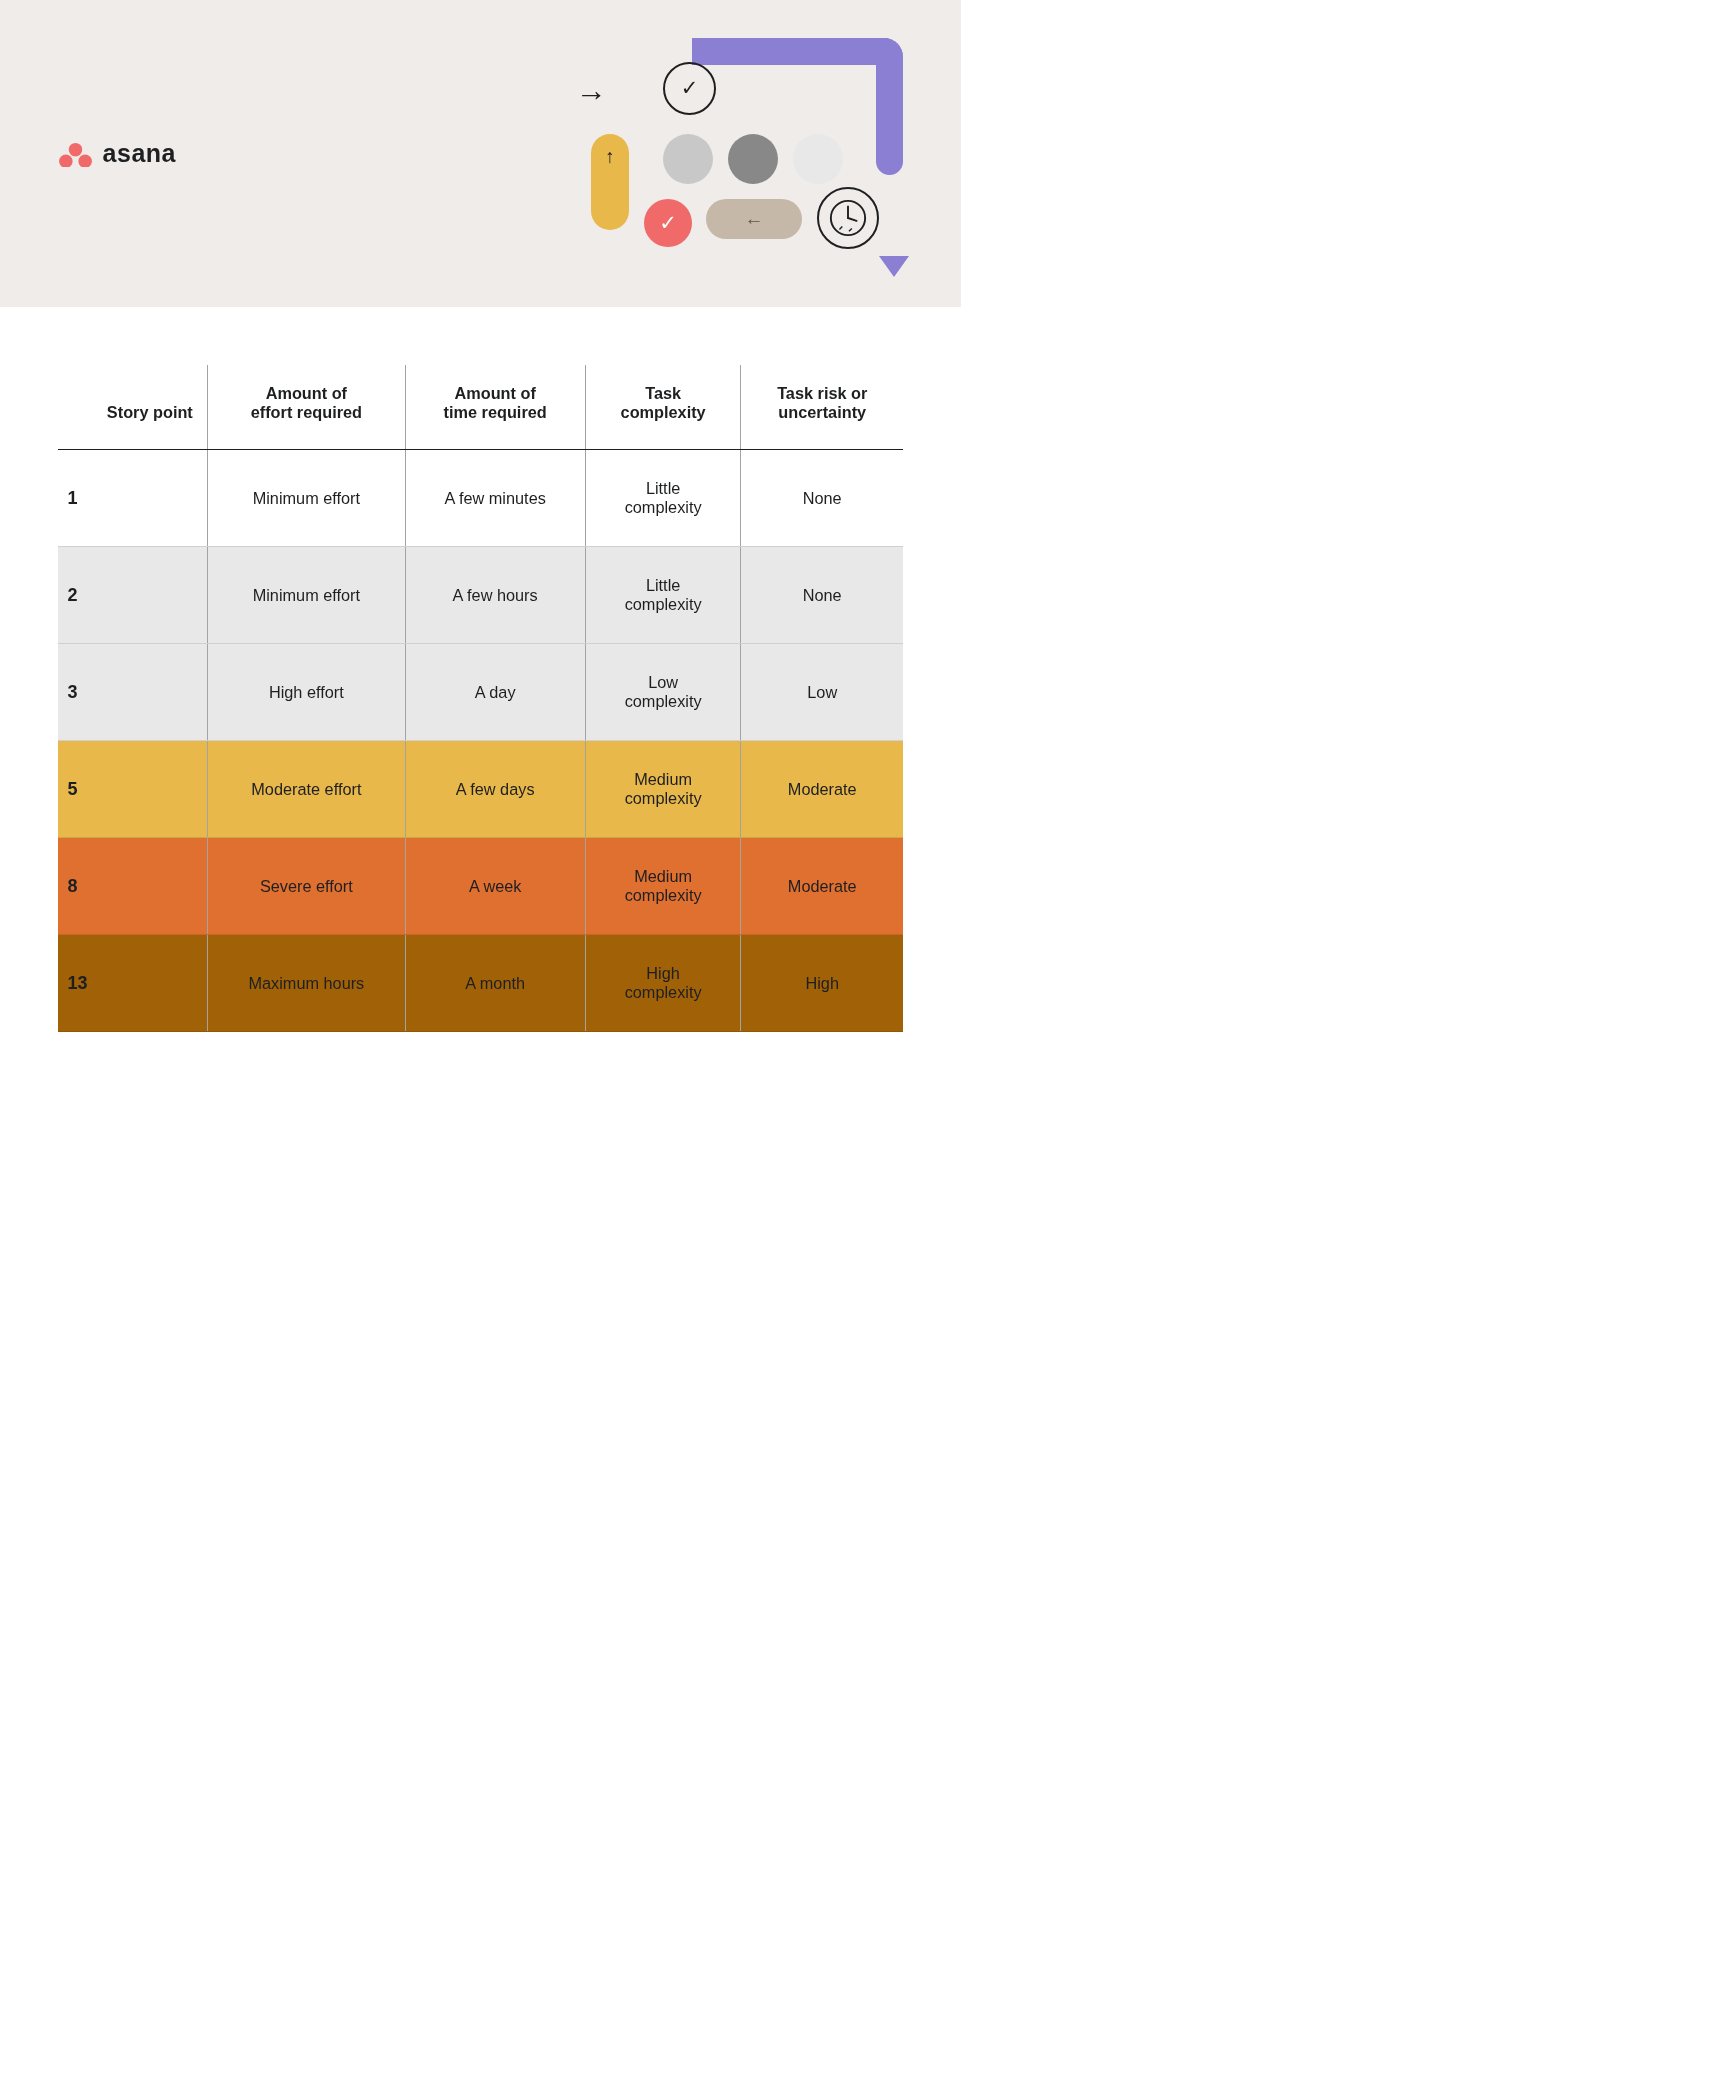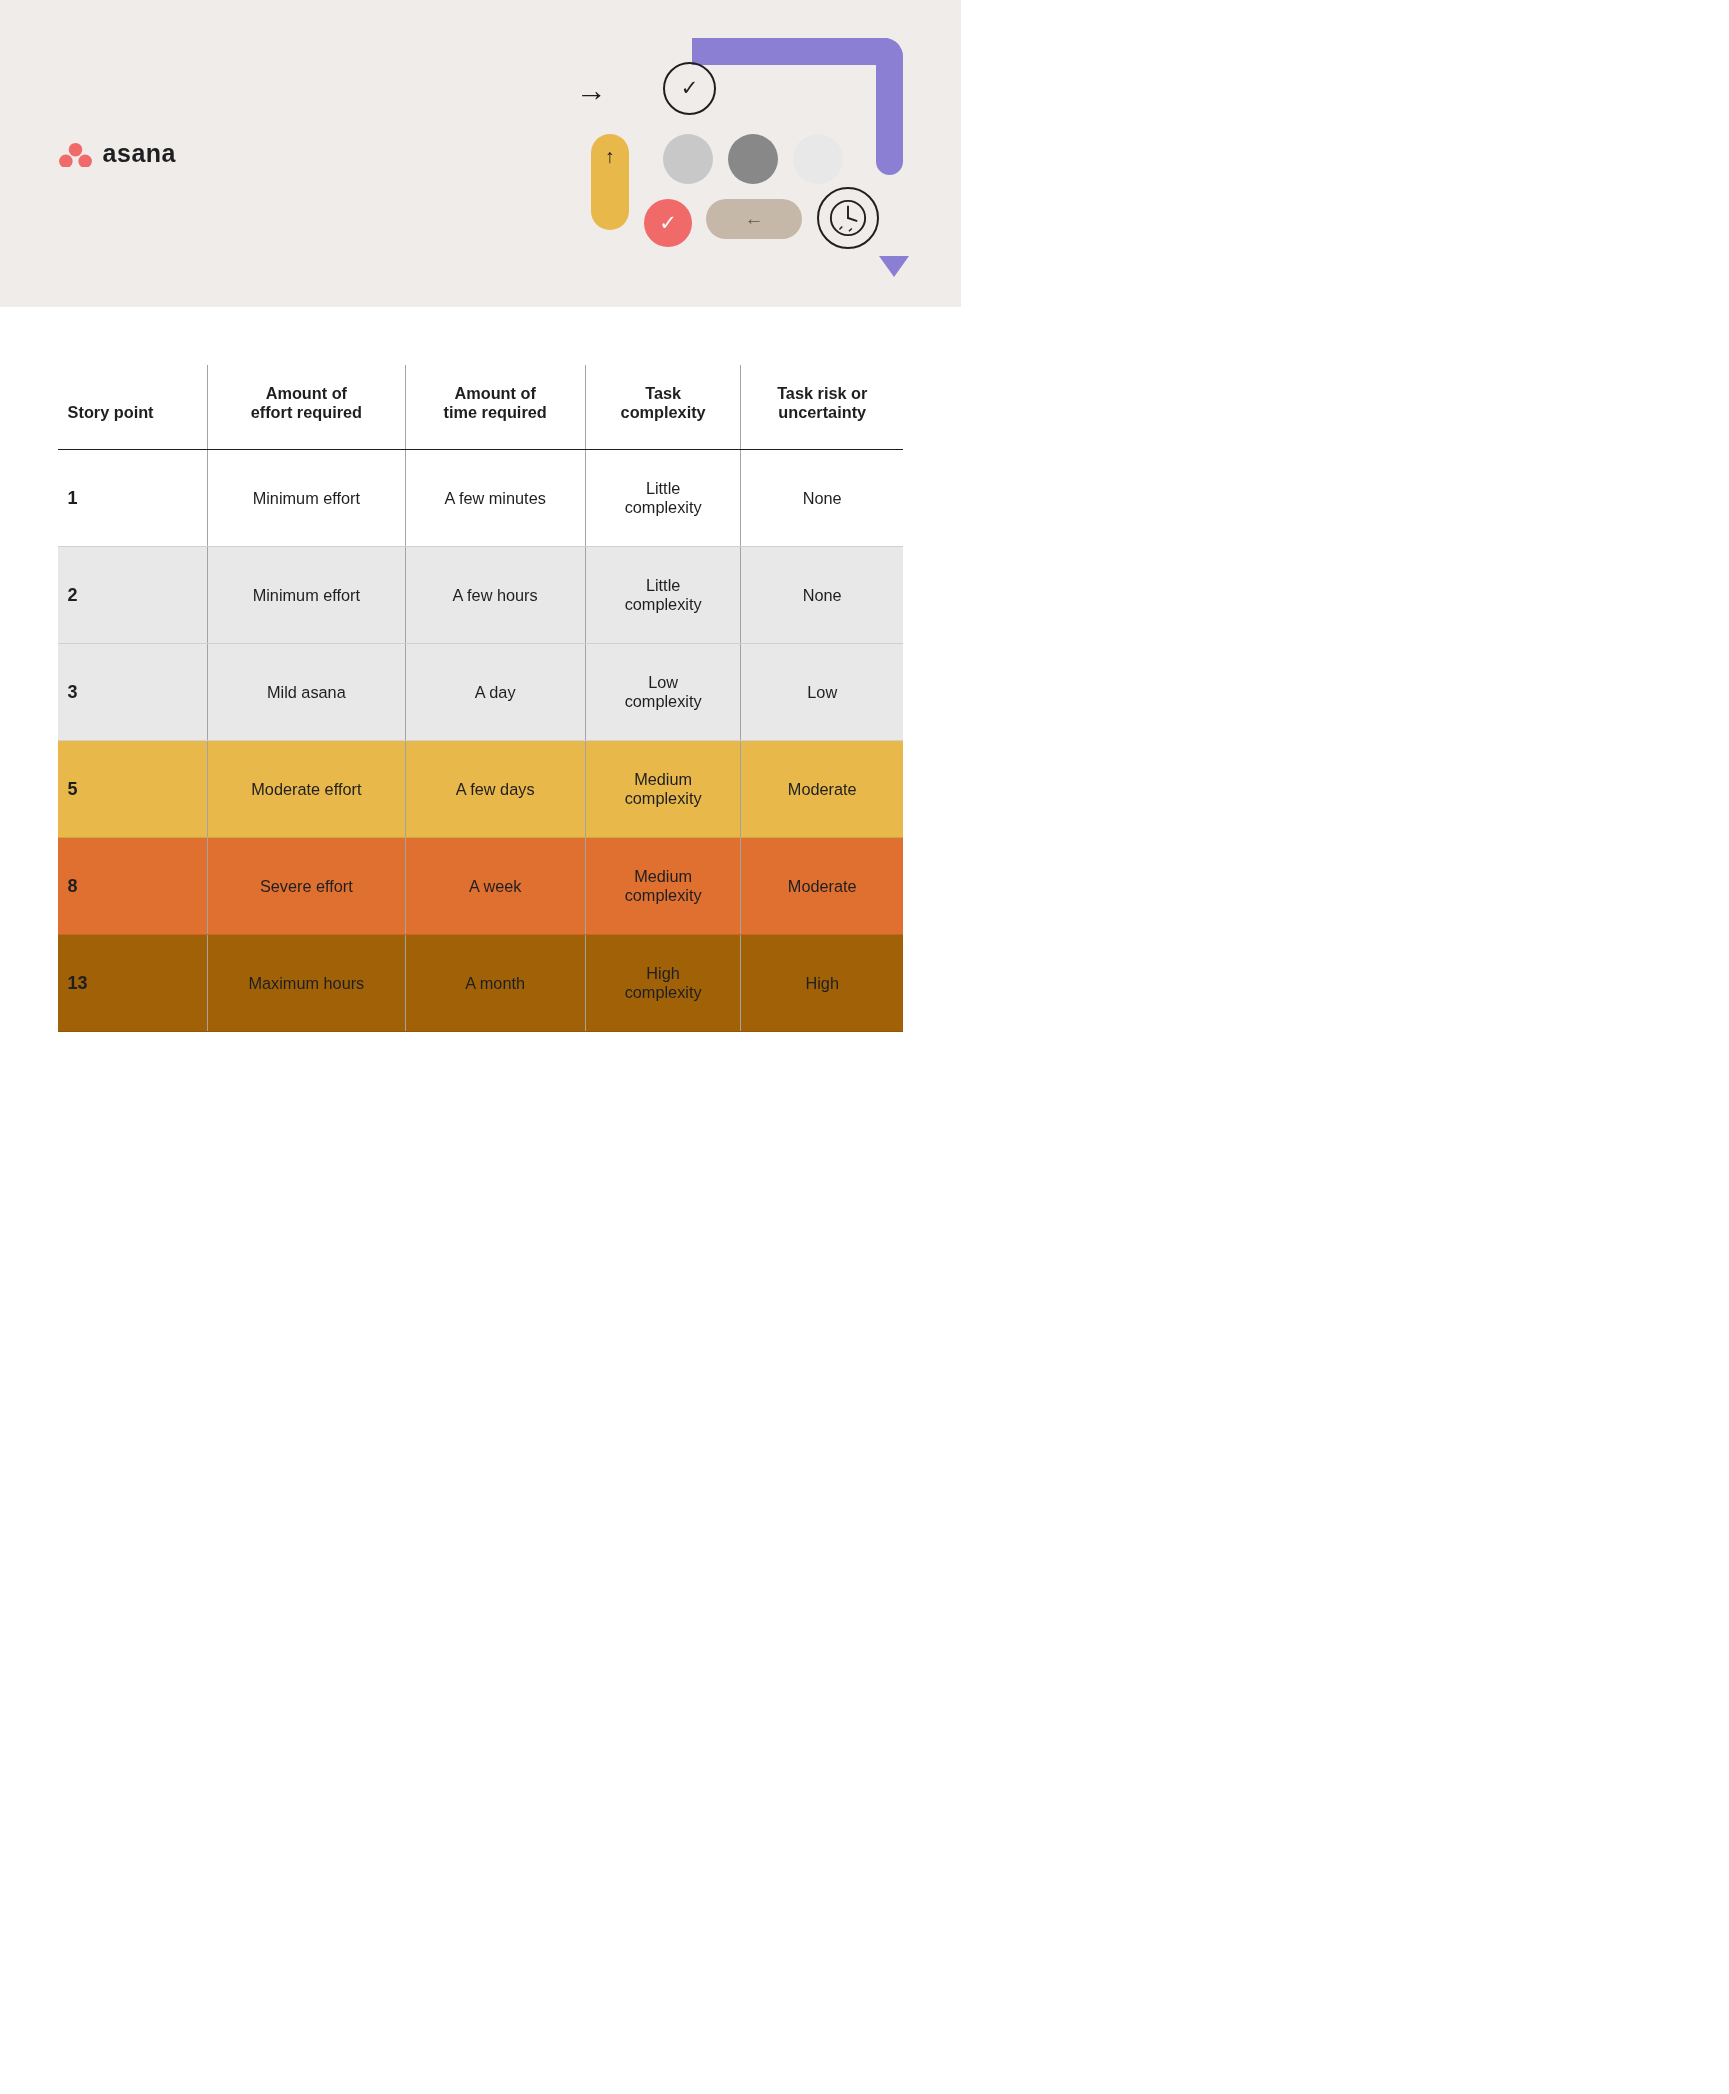--- a/index.html
+++ b/index.html
@@ -230,21 +230,21 @@
       font-weight: 700;
       font-size: 16.3px;
       color: #1e1f21;
       text-align: center;
       padding: 19px 14.4px 27px 14.4px;
       vertical-align: bottom;
       border-bottom: 1.9px solid #1e1f21;
     }
 
     .matrix-table th:first-child {
-      text-align: left;
+      text-align: right;
       padding-left: 9.6px;
     }
 
     .matrix-table td {
       font-family: Arial, sans-serif;
       font-size: 16.3px;
       color: #1e1f21;
       text-align: center;
       padding: 29px 14.4px;
       vertical-align: middle;
@@ -366,21 +366,21 @@
         </tr>
         <tr class="row-light-gray">
           <td>2</td>
           <td class="col-divider">Minimum effort</td>
           <td class="col-divider">A few hours</td>
           <td class="col-divider">Little<br>complexity</td>
           <td class="col-divider">None</td>
         </tr>
         <tr class="row-light-gray">
           <td>3</td>
-          <td class="col-divider">Mild asana</td>
+          <td class="col-divider">High effort</td>
           <td class="col-divider">A day</td>
           <td class="col-divider">Low<br>complexity</td>
           <td class="col-divider">Low</td>
         </tr>
         <tr class="row-yellow">
           <td>5</td>
           <td class="col-divider">Moderate effort</td>
           <td class="col-divider">A few days</td>
           <td class="col-divider">Medium<br>complexity</td>
           <td class="col-divider">Moderate</td>

